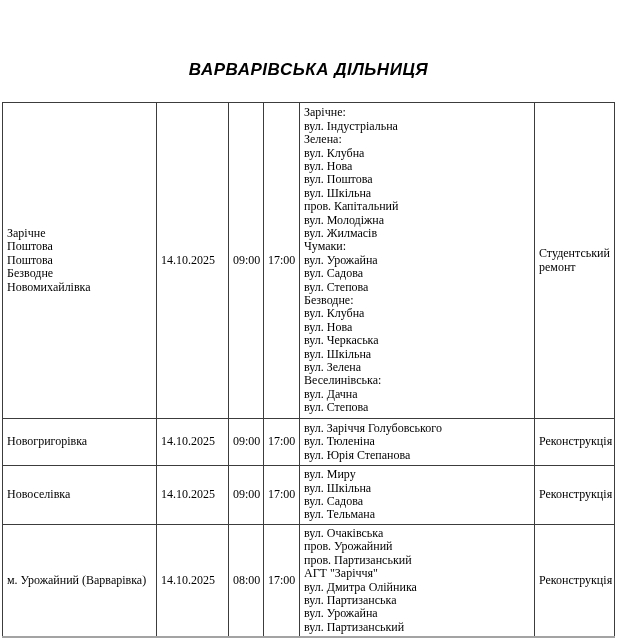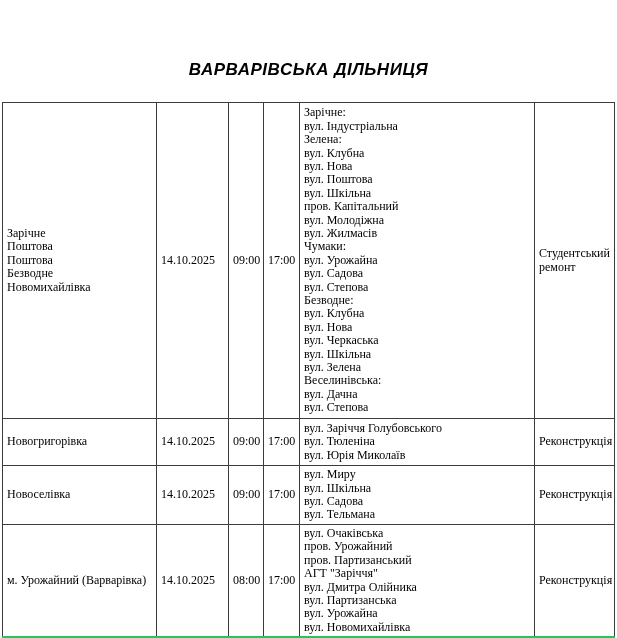--- a/index.html
+++ b/index.html
@@ -28,21 +28,21 @@
     margin-left: 2px;
     font-size: 12px;
     line-height: 13.4px;
   }
   table.schedule td {
     border: 1px solid #3c3c3c;
     vertical-align: middle;
     padding: 2px 2px 2px 4px;
     overflow: hidden;
   }
-  table.schedule tr.last td { border-bottom: 2px solid #22c55e; }
+  table.schedule tr.last td { border-bottom: 2px solid #a3a3a3; }
   .b { font-weight: normal; }
   .cell-line { white-space: nowrap; }
 </style>
 </head>
 <body>
 
 <div class="page-title">ВАРВАРІВСЬКА ДІЛЬНИЦЯ</div>
 
 <table class="schedule">
   <colgroup>
@@ -95,21 +95,21 @@
     </tr>
 
     <tr style="height:47px">
       <td>Новогригорівка</td>
       <td>14.10.2025</td>
       <td>09:00</td>
       <td>17:00</td>
       <td>
         <div class="cell-line">вул. Заріччя Голубовського</div>
         <div class="cell-line">вул. Тюленіна</div>
-        <div class="cell-line">вул. Юрія Миколаїв</div>
+        <div class="cell-line">вул. Юрія Степанова</div>
       </td>
       <td>Реконструкція</td>
     </tr>
 
     <tr style="height:59px">
       <td>Новоселівка</td>
       <td>14.10.2025</td>
       <td>09:00</td>
       <td>17:00</td>
       <td>
@@ -127,19 +127,19 @@
       <td>08:00</td>
       <td>17:00</td>
       <td>
         <div class="cell-line">вул. Очаківська</div>
         <div class="cell-line">пров. Урожайний</div>
         <div class="cell-line">пров. Партизанський</div>
         <div class="cell-line">АГТ "Заріччя"</div>
         <div class="cell-line">вул. Дмитра Олійника</div>
         <div class="cell-line">вул. Партизанська</div>
         <div class="cell-line">вул. Урожайна</div>
-        <div class="cell-line">вул. Новомихайлівка</div>
+        <div class="cell-line">вул. Партизанський</div>
       </td>
       <td>Реконструкція</td>
     </tr>
 
   </tbody>
 </table>
 
 </body></html>

